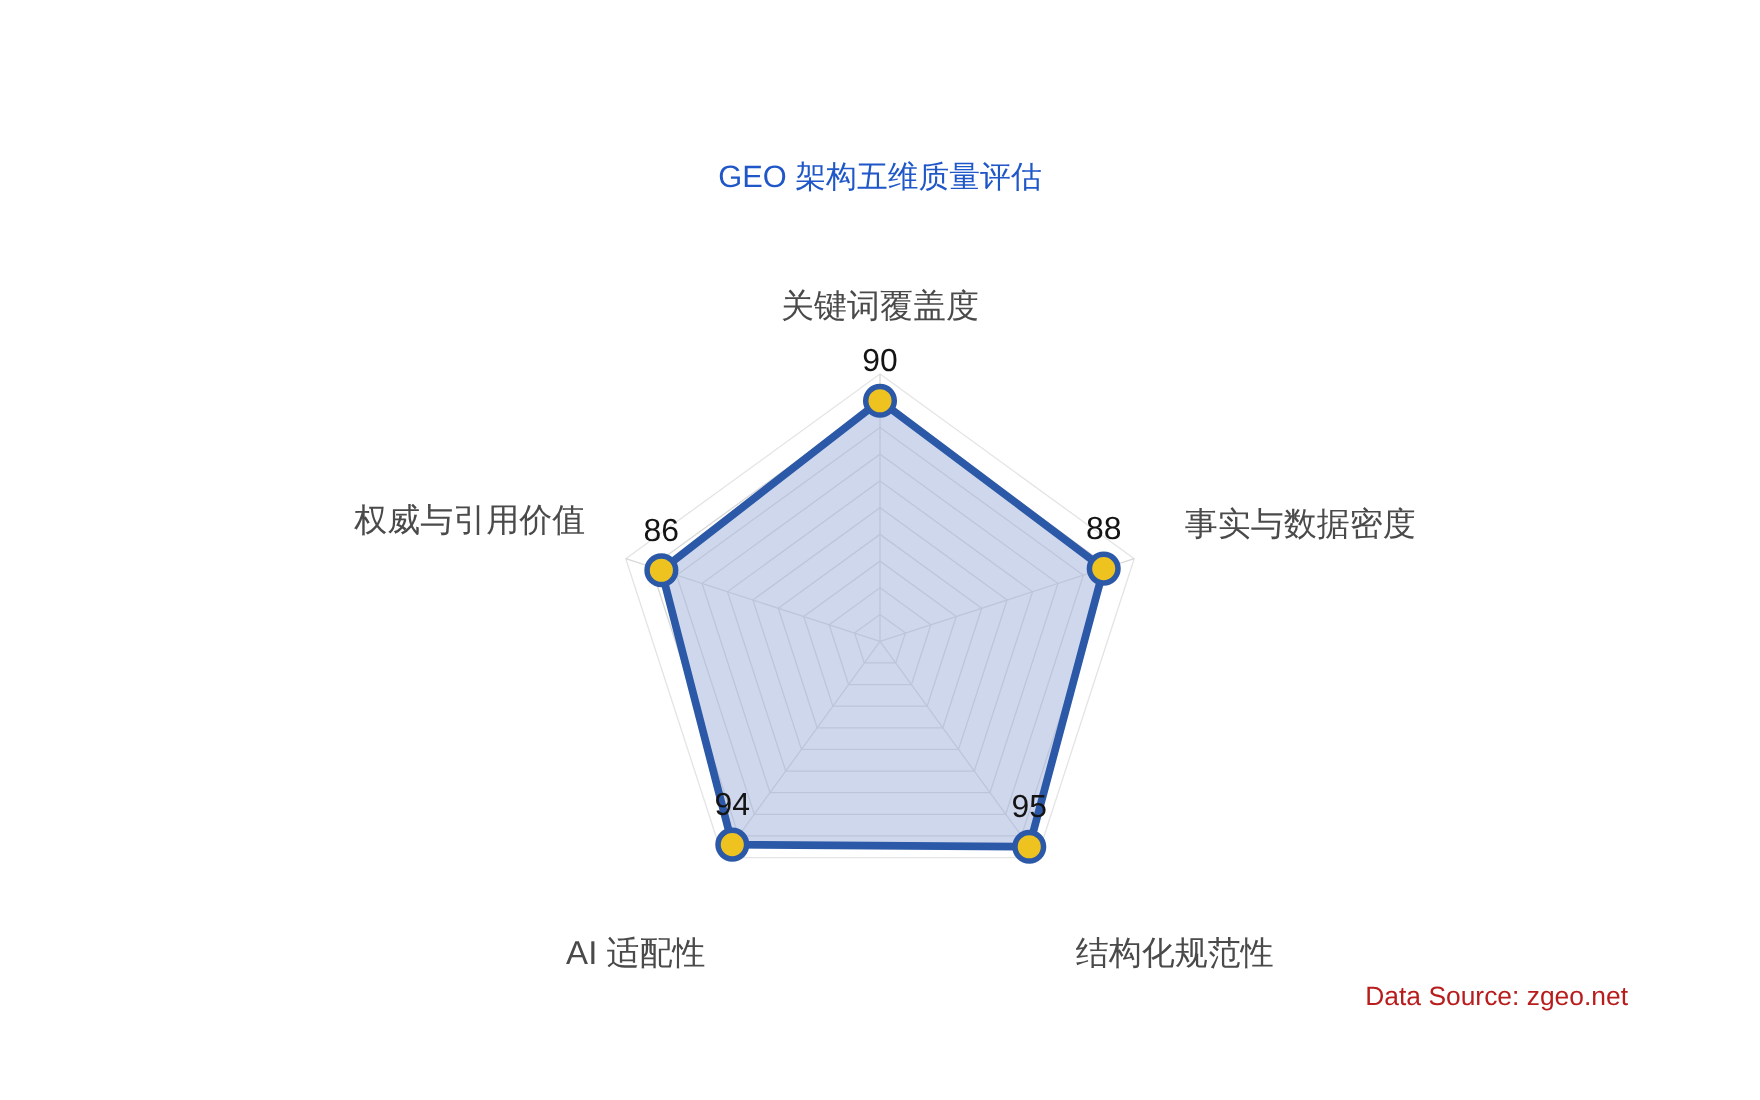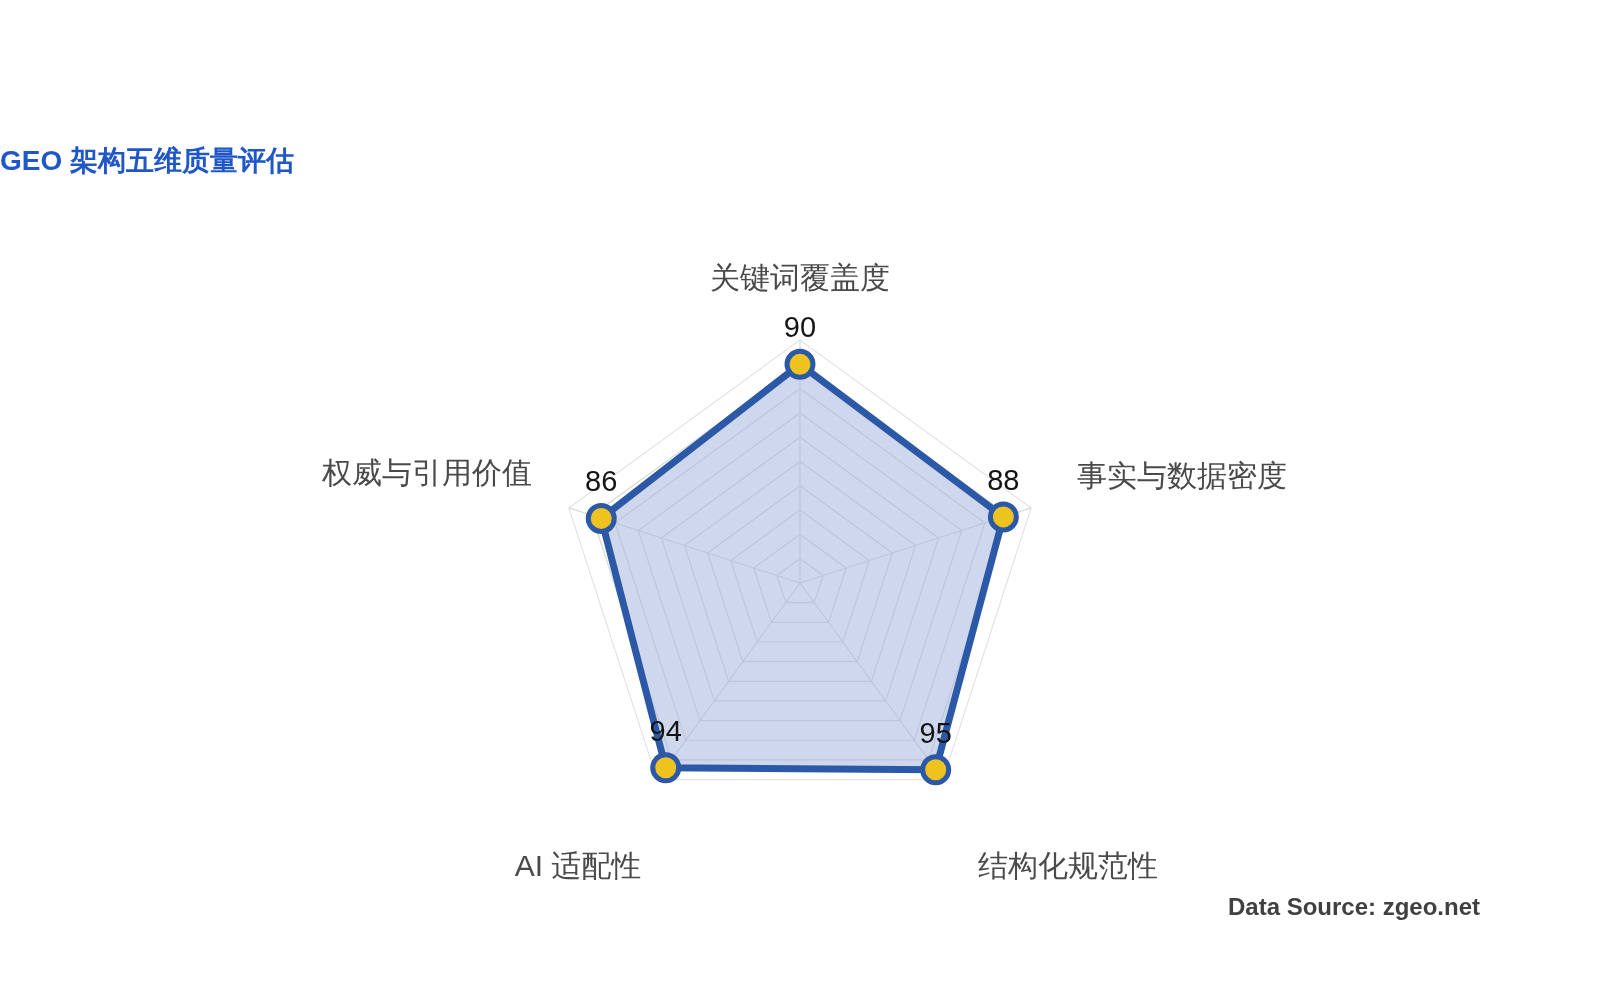--- a/index.html
+++ b/index.html
@@ -27,22 +27,23 @@
     font-weight: 500;
     color: #3c3c3c;
     letter-spacing: 1px;
     margin: 0;
   }
   .chart-subtitle {
     position: absolute;
     top: 142px;
     left: 0;
     width: 100%;
+    text-align: center;
     font-size: 28px;
-    font-weight: 700;
+    font-weight: 400;
     color: #2057c8;
     margin: 0;
   }
   .radar-svg {
     position: absolute;
     left: 0;
     top: 0;
     width: 1600px;
     height: 1000px;
   }
@@ -85,14 +86,14 @@
       <circle cx="665.7380926713533" cy="767.7956618551254" r="13" fill="#efc31f" stroke="#2b59a7" stroke-width="5"></circle>
       <text x="665.7380926713533" y="740.7956618551254" text-anchor="middle" font-size="29" fill="#141414">94</text>
       <circle cx="601.2482092246388" cy="518.4216285155235" r="13" fill="#efc31f" stroke="#2b59a7" stroke-width="5"></circle>
       <text x="601.2482092246388" y="491.4216285155235" text-anchor="middle" font-size="29" fill="#141414">86</text>
       <text x="800" y="288" text-anchor="middle" font-size="30" fill="#4a4a4a">关键词覆盖度</text>
       <text x="1077" y="486" text-anchor="start" font-size="30" fill="#4a4a4a">事实与数据密度</text>
       <text x="1068" y="876" text-anchor="middle" font-size="30" fill="#4a4a4a">结构化规范性</text>
       <text x="578" y="876" text-anchor="middle" font-size="30" fill="#4a4a4a">AI 适配性</text>
       <text x="532" y="483" text-anchor="end" font-size="30" fill="#4a4a4a">权威与引用价值</text>
     </svg>
-  <div class="data-source" style="color: #404040; font-weight: bold;">Data Source: zgeo.net</div>
+  <div class="data-source" style="color: #b91c1c;">Data Source: zgeo.net</div>
 </div>
 
 </body></html>

